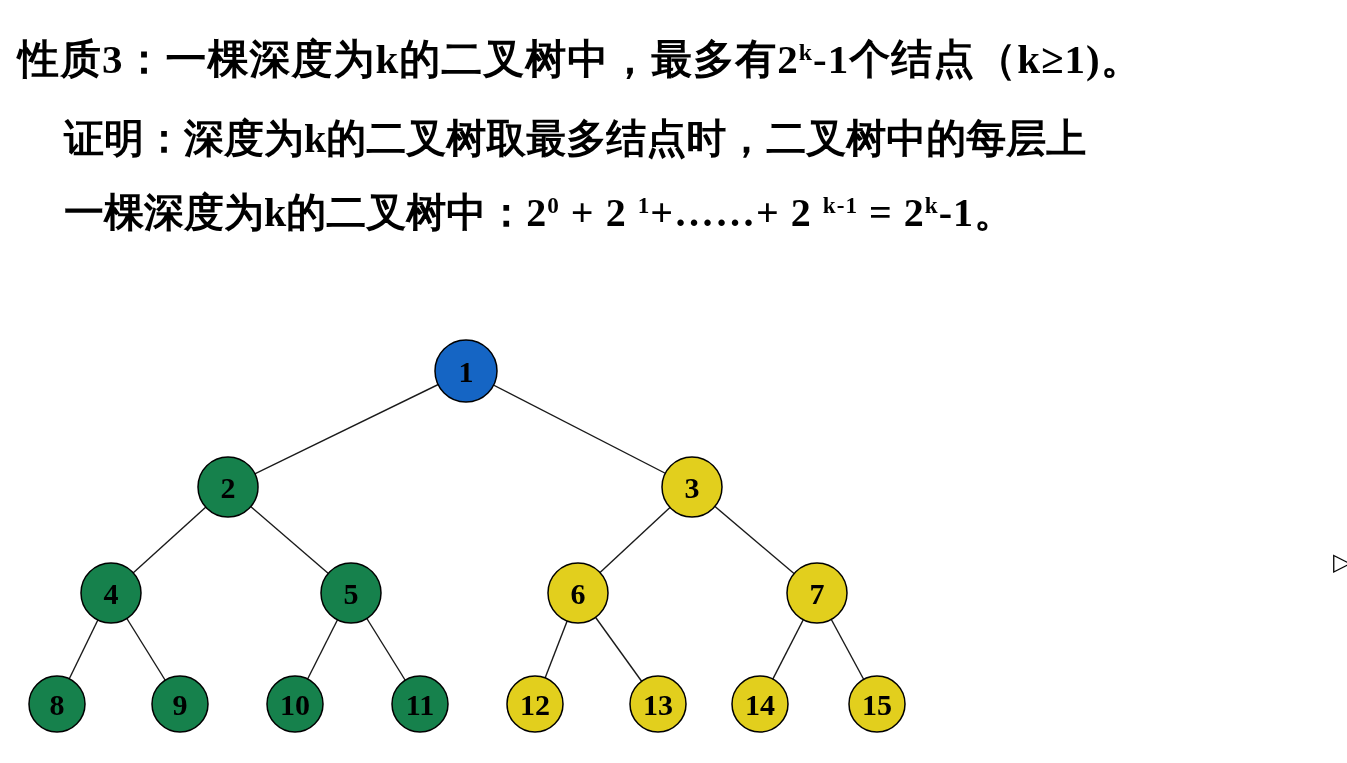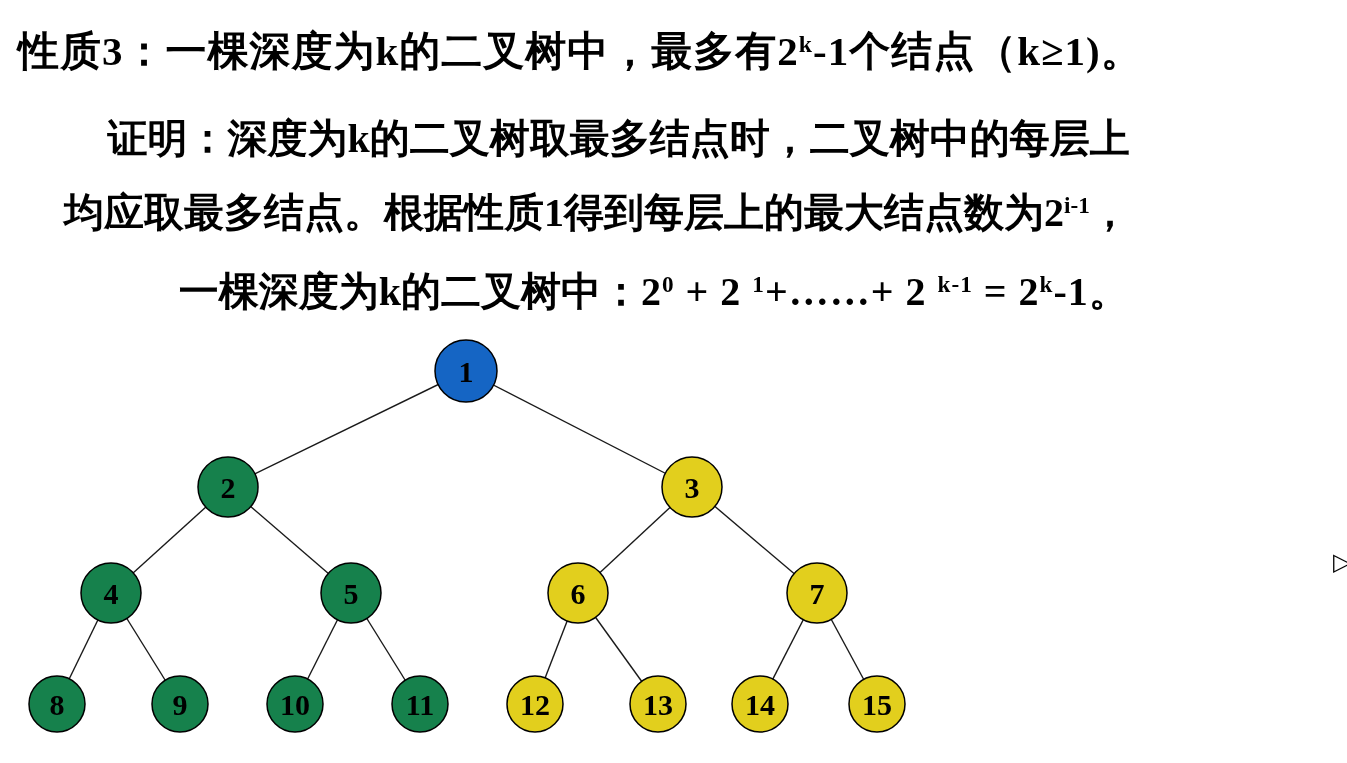--- a/index.html
+++ b/index.html
@@ -20,32 +20,31 @@
     inset: 0;
   }
   .title {
     position: absolute;
     left: 18px;
     top: 4px;
     font-size: 41px;
     font-weight: bold;
     letter-spacing: 1px;
     white-space: nowrap;
-    line-height: 60px;
+    line-height: 76px;
     margin-top: 17px;
   }
   .proof {
     position: absolute;
     left: 64px;
     top: 102px;
     font-size: 40px;
     font-weight: bold;
     line-height: 74px;
     white-space: nowrap;
-    text-align: right;
   }
   .proof p {
     margin: 0;
   }
   sup {
     font-size: 0.58em;
     vertical-align: baseline;
     position: relative;
     top: -0.55em;
     font-weight: bold;
@@ -76,21 +75,20 @@
 </style>
 </head>
 <body>
 
 <div class="slide">
 
   <h1 class="title"><span>性质3：一棵深度为k的二叉树中，最多有2</span><sup>k</sup><span>-1个结点（k≥1)。</span></h1>
 
   <div class="proof">
     <p>证明：深度为k的二叉树取最多结点时，二叉树中的每层上</p>
-    <p><span>均应取最多结点。根据性质1得到每层上的最大结点数为2</span><sup>i-1</sup><span>，</span></p>
     <p><span>一棵深度为k的二叉树中：</span><span class="formula"><span>2</span><sup>0</sup><span> + 2 </span><sup>1</sup><span>+……+ 2 </span><sup>k-1</sup><span> = 2</span><sup>k</sup><span>-1。</span></span></p>
   </div>
 
   <svg id="tree-svg" width="1347" height="763" viewBox="0 0 1347 763">
       <line x1="466" y1="371" x2="228" y2="487" stroke="#1a1a1a" stroke-width="1.4"></line>
       <line x1="466" y1="371" x2="692" y2="487" stroke="#1a1a1a" stroke-width="1.4"></line>
       <line x1="228" y1="487" x2="111" y2="593" stroke="#1a1a1a" stroke-width="1.4"></line>
       <line x1="228" y1="487" x2="351" y2="593" stroke="#1a1a1a" stroke-width="1.4"></line>
       <line x1="692" y1="487" x2="578" y2="593" stroke="#1a1a1a" stroke-width="1.4"></line>
       <line x1="692" y1="487" x2="817" y2="593" stroke="#1a1a1a" stroke-width="1.4"></line>

